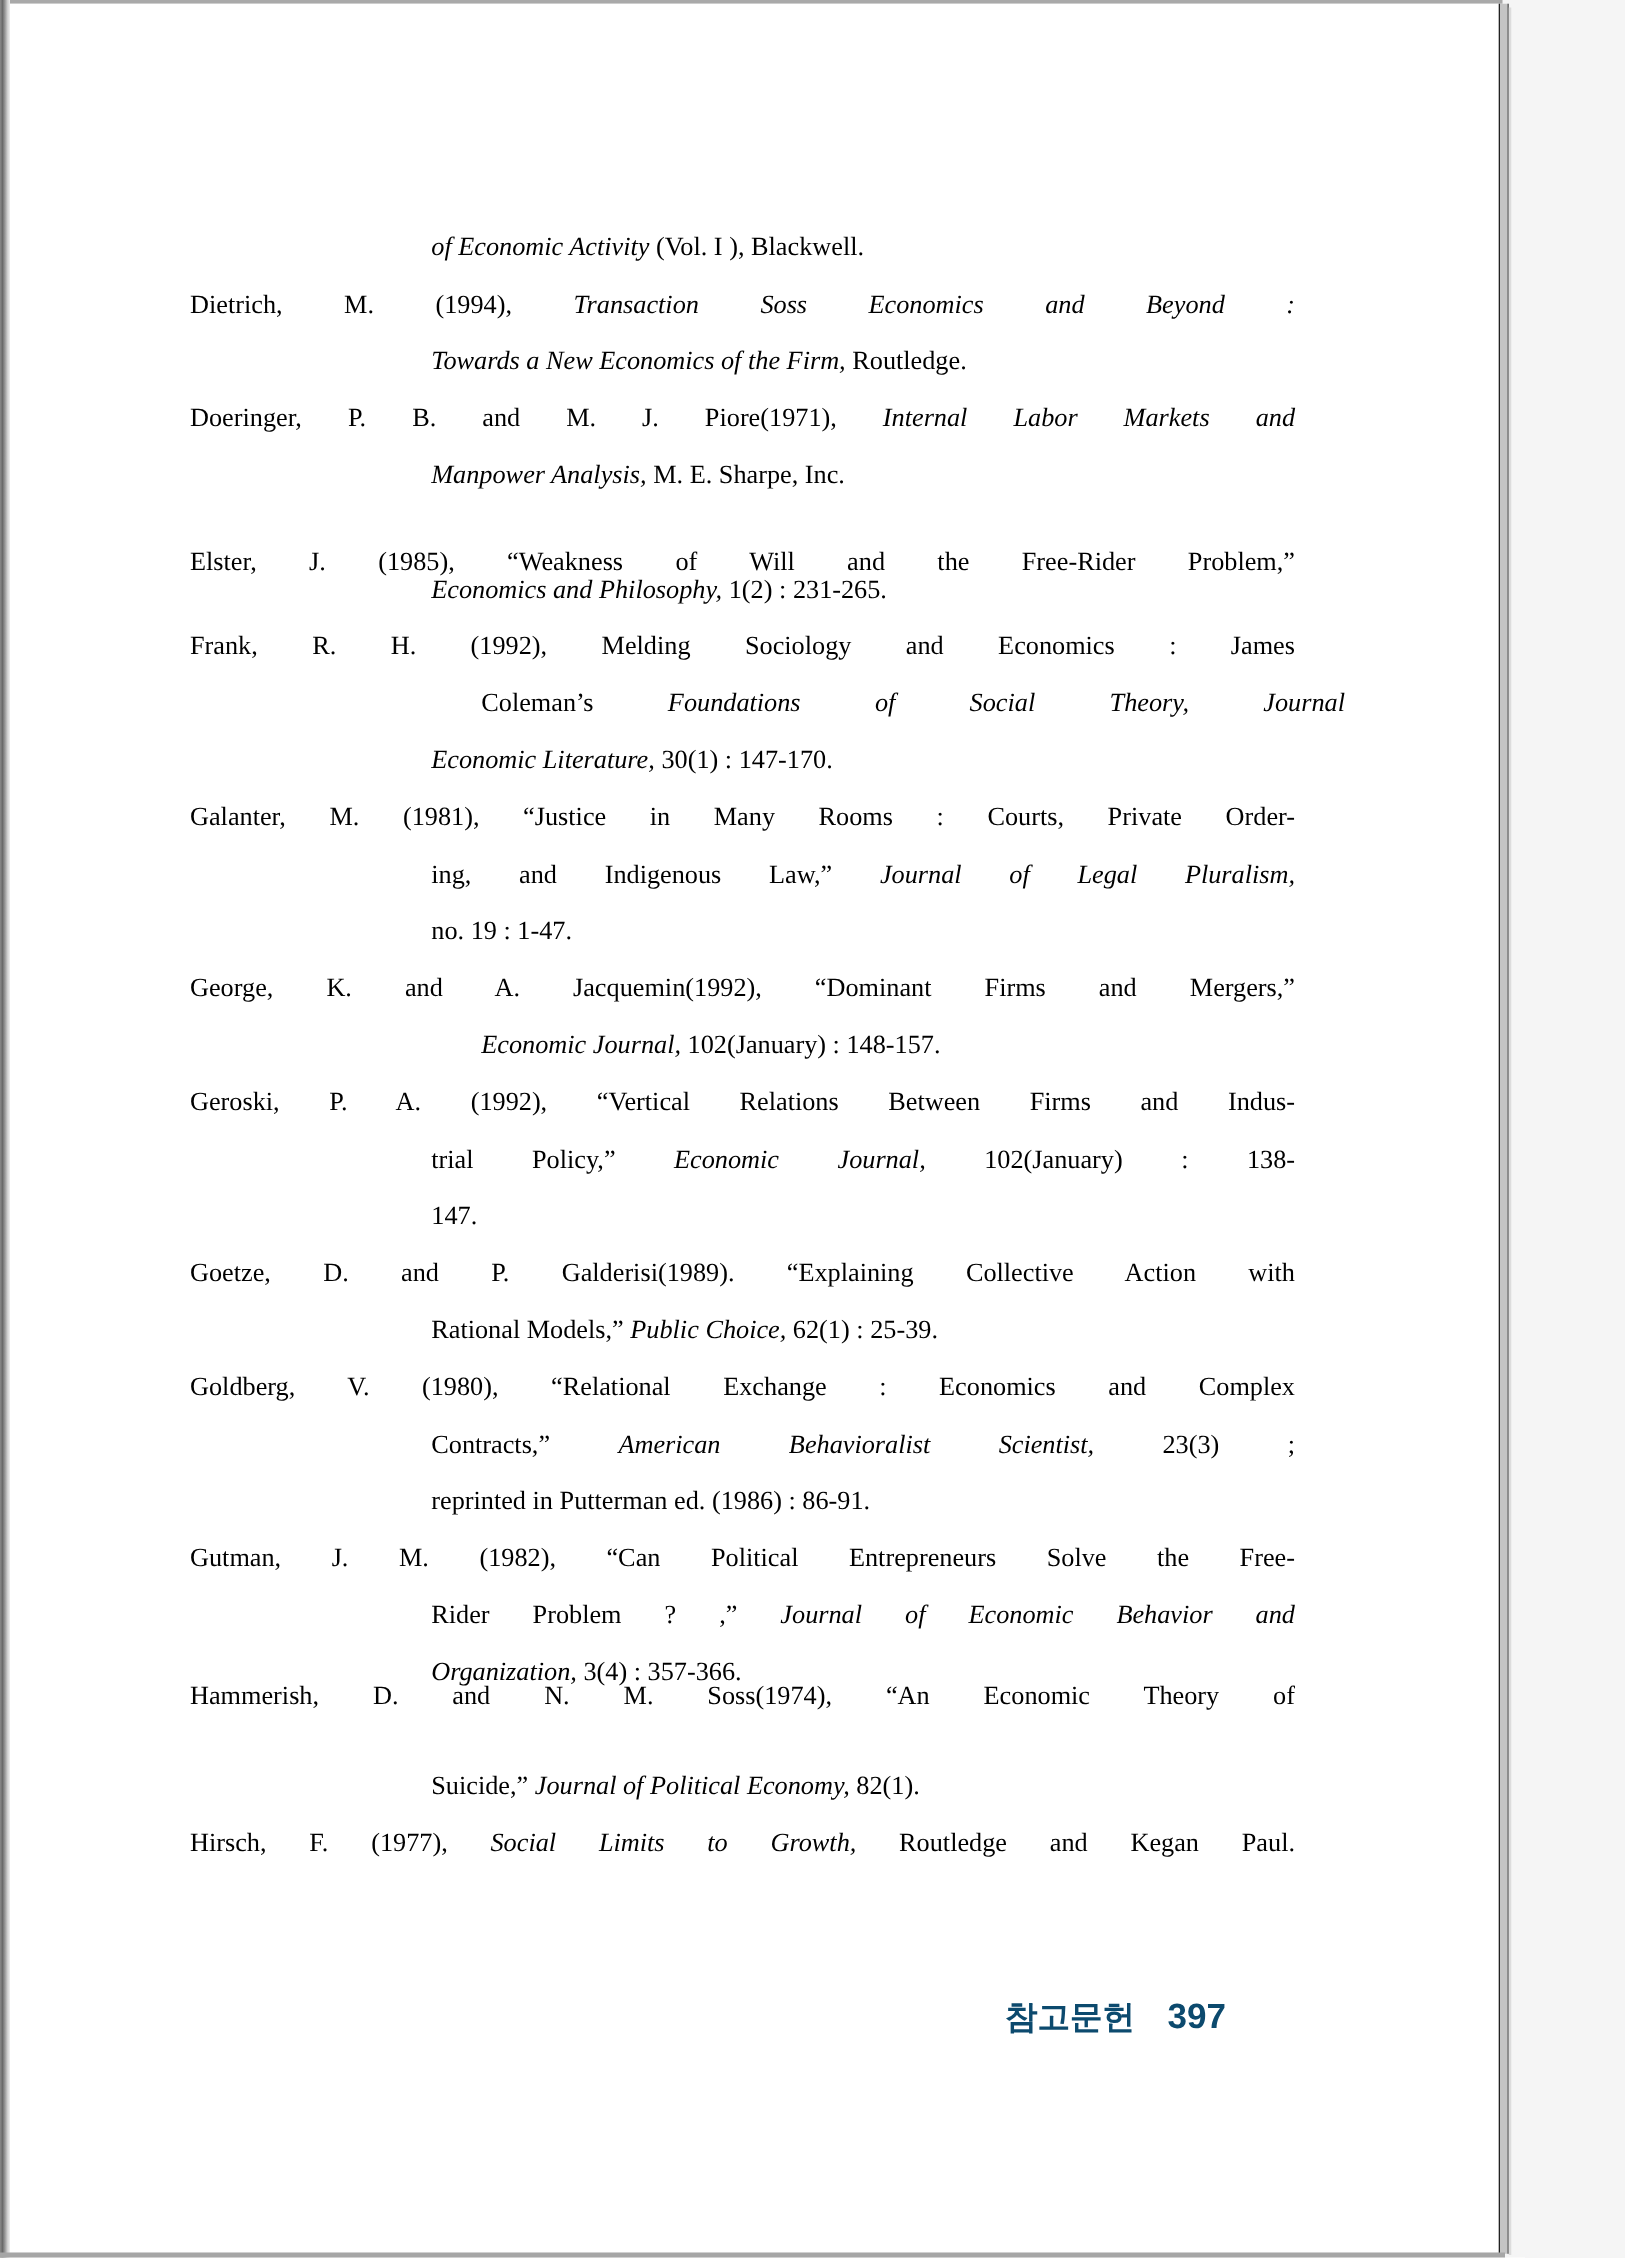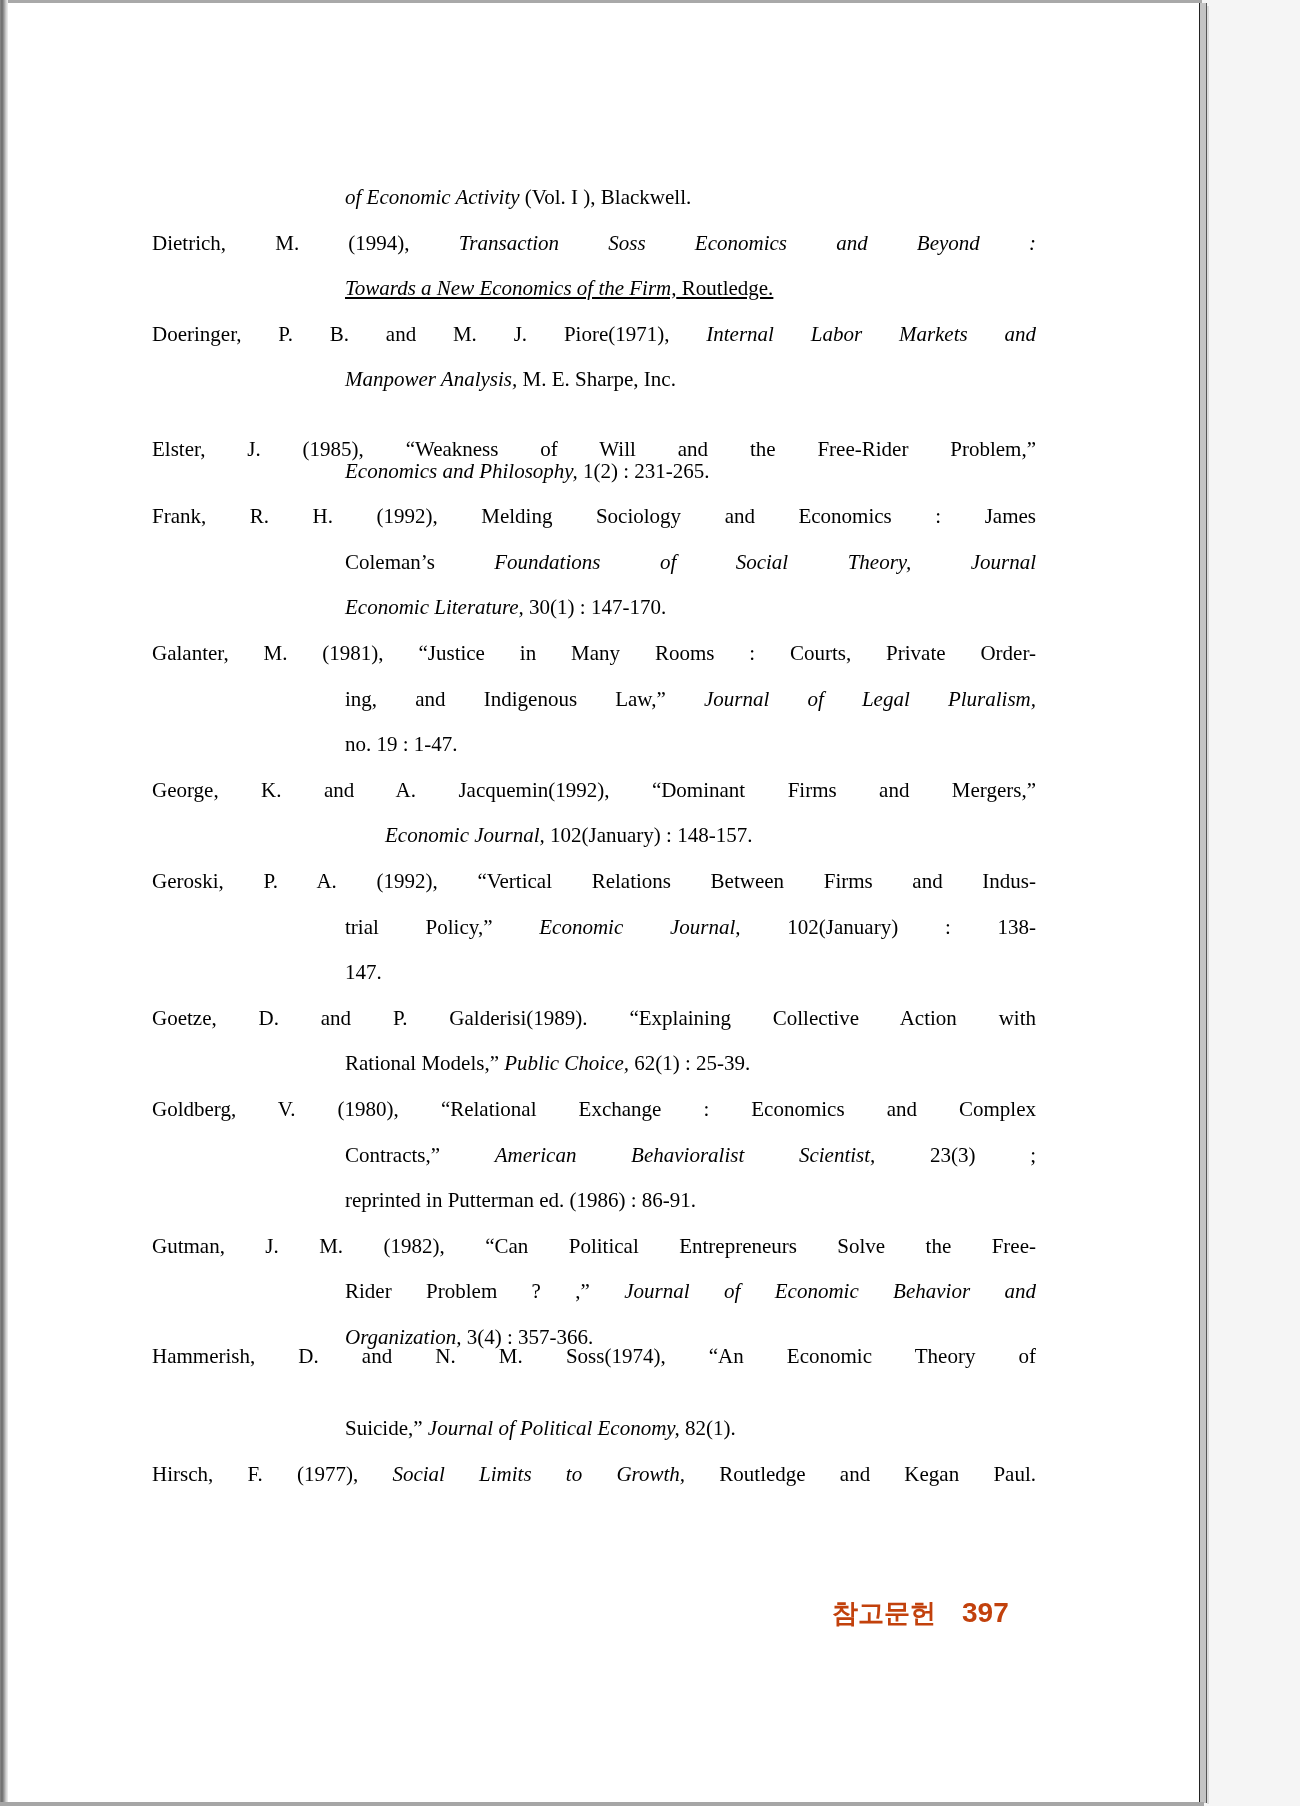--- a/index.html
+++ b/index.html
@@ -58,54 +58,54 @@
     }
     .ref-line.last {
       text-align-last: left;
     }
     .ref-line.first { left: 152px; width: 884px; }
     .ref-line.cont  { left: 345px; width: 691px; }
     .seg-i { font-style: italic; }
     .seg-r { font-style: normal; }
     .footer {
       position: absolute;
-      left: 832px;
+      left: 804px;
       top: 1593px;
       height: 40px;
       line-height: 40px;
       font-size: 26px;
       font-weight: bold;
-      color: #c2410c;
+      color: #0c4a6e;
       font-family: "DejaVu Sans", sans-serif;
       white-space: nowrap;
     }
     .footer .section { font-weight: bold; letter-spacing: 0px; }
     .footer .pageno { margin-left: 26px; font-family: "Liberation Sans", sans-serif; font-weight: bold; font-size: 28px; }
   </style>
 </head>
 <body>
 
 <div class="frame-top"></div>
 <div class="frame-left"></div>
 
 <div class="page"></div>
 <div class="page-edge"></div>
 <div class="page-edge-shadow"></div>
 <div class="frame-bottom"></div>
 
 <div id="ref-list">
     <div class="ref-line cont last" style="top: 177px;"><span class="seg-i">of Economic Activity</span><span class="seg-r"> (Vol. I ), Blackwell.</span></div>
     <div class="ref-line first" style="top: 222.6px;"><span class="seg-r">Dietrich, M. (1994), </span><span class="seg-i">Transaction Soss Economics and Beyond :</span></div>
-    <div class="ref-line cont last" style="top: 268.2px; text-decoration: underline;"><span class="seg-i">Towards a New Economics of the Firm,</span><span class="seg-r"> Routledge.</span></div>
+    <div class="ref-line cont last" style="top: 268.2px;"><span class="seg-i">Towards a New Economics of the Firm,</span><span class="seg-r"> Routledge.</span></div>
     <div class="ref-line first" style="top: 313.8px;"><span class="seg-r">Doeringer, P. B. and M. J. Piore(1971), </span><span class="seg-i">Internal Labor Markets and</span></div>
     <div class="ref-line cont last" style="top: 359.4px;"><span class="seg-i">Manpower Analysis,</span><span class="seg-r"> M. E. Sharpe, Inc.</span></div>
     <div class="ref-line first" style="top: 405px; margin-top: 24px;"><span class="seg-r">Elster, J. (1985), “Weakness of Will and the Free-Rider Problem,”</span></div>
     <div class="ref-line cont last" style="top: 450.6px;"><span class="seg-i">Economics and Philosophy,</span><span class="seg-r"> 1(2) : 231-265.</span></div>
     <div class="ref-line first" style="top: 496.2px;"><span class="seg-r">Frank, R. H. (1992), Melding Sociology and Economics : James</span></div>
-    <div class="ref-line cont" style="top: 541.8px;"><span class="seg-r">Coleman’s </span><span class="seg-i">Foundations of Social Theory, Journal</span></div>
+    <div class="ref-line cont" style="top: 541.8px; margin-left: 40px;"><span class="seg-r">Coleman’s </span><span class="seg-i">Foundations of Social Theory, Journal</span></div>
     <div class="ref-line cont last" style="top: 587.4px;"><span class="seg-i">Economic Literature,</span><span class="seg-r"> 30(1) : 147-170.</span></div>
     <div class="ref-line first" style="top: 633px;"><span class="seg-r">Galanter, M. (1981), “Justice in Many Rooms : Courts, Private Order-</span></div>
     <div class="ref-line cont" style="top: 678.6px;"><span class="seg-r">ing, and Indigenous Law,” </span><span class="seg-i">Journal of Legal Pluralism,</span></div>
     <div class="ref-line cont last" style="top: 724.2px;"><span class="seg-r">no. 19 : 1-47.</span></div>
     <div class="ref-line first" style="top: 769.8px;"><span class="seg-r">George, K. and A. Jacquemin(1992), “Dominant Firms and Mergers,”</span></div>
     <div class="ref-line cont last" style="top: 815.4px; margin-left: 40px;"><span class="seg-i">Economic Journal,</span><span class="seg-r"> 102(January) : 148-157.</span></div>
     <div class="ref-line first" style="top: 861px;"><span class="seg-r">Geroski, P. A. (1992), “Vertical Relations Between Firms and Indus-</span></div>
     <div class="ref-line cont" style="top: 906.6px;"><span class="seg-r">trial Policy,” </span><span class="seg-i">Economic Journal,</span><span class="seg-r"> 102(January) : 138-</span></div>
     <div class="ref-line cont last" style="top: 952.2px;"><span class="seg-r">147.</span></div>
     <div class="ref-line first" style="top: 997.8px;"><span class="seg-r">Goetze, D. and P. Galderisi(1989). “Explaining Collective Action with</span></div>

